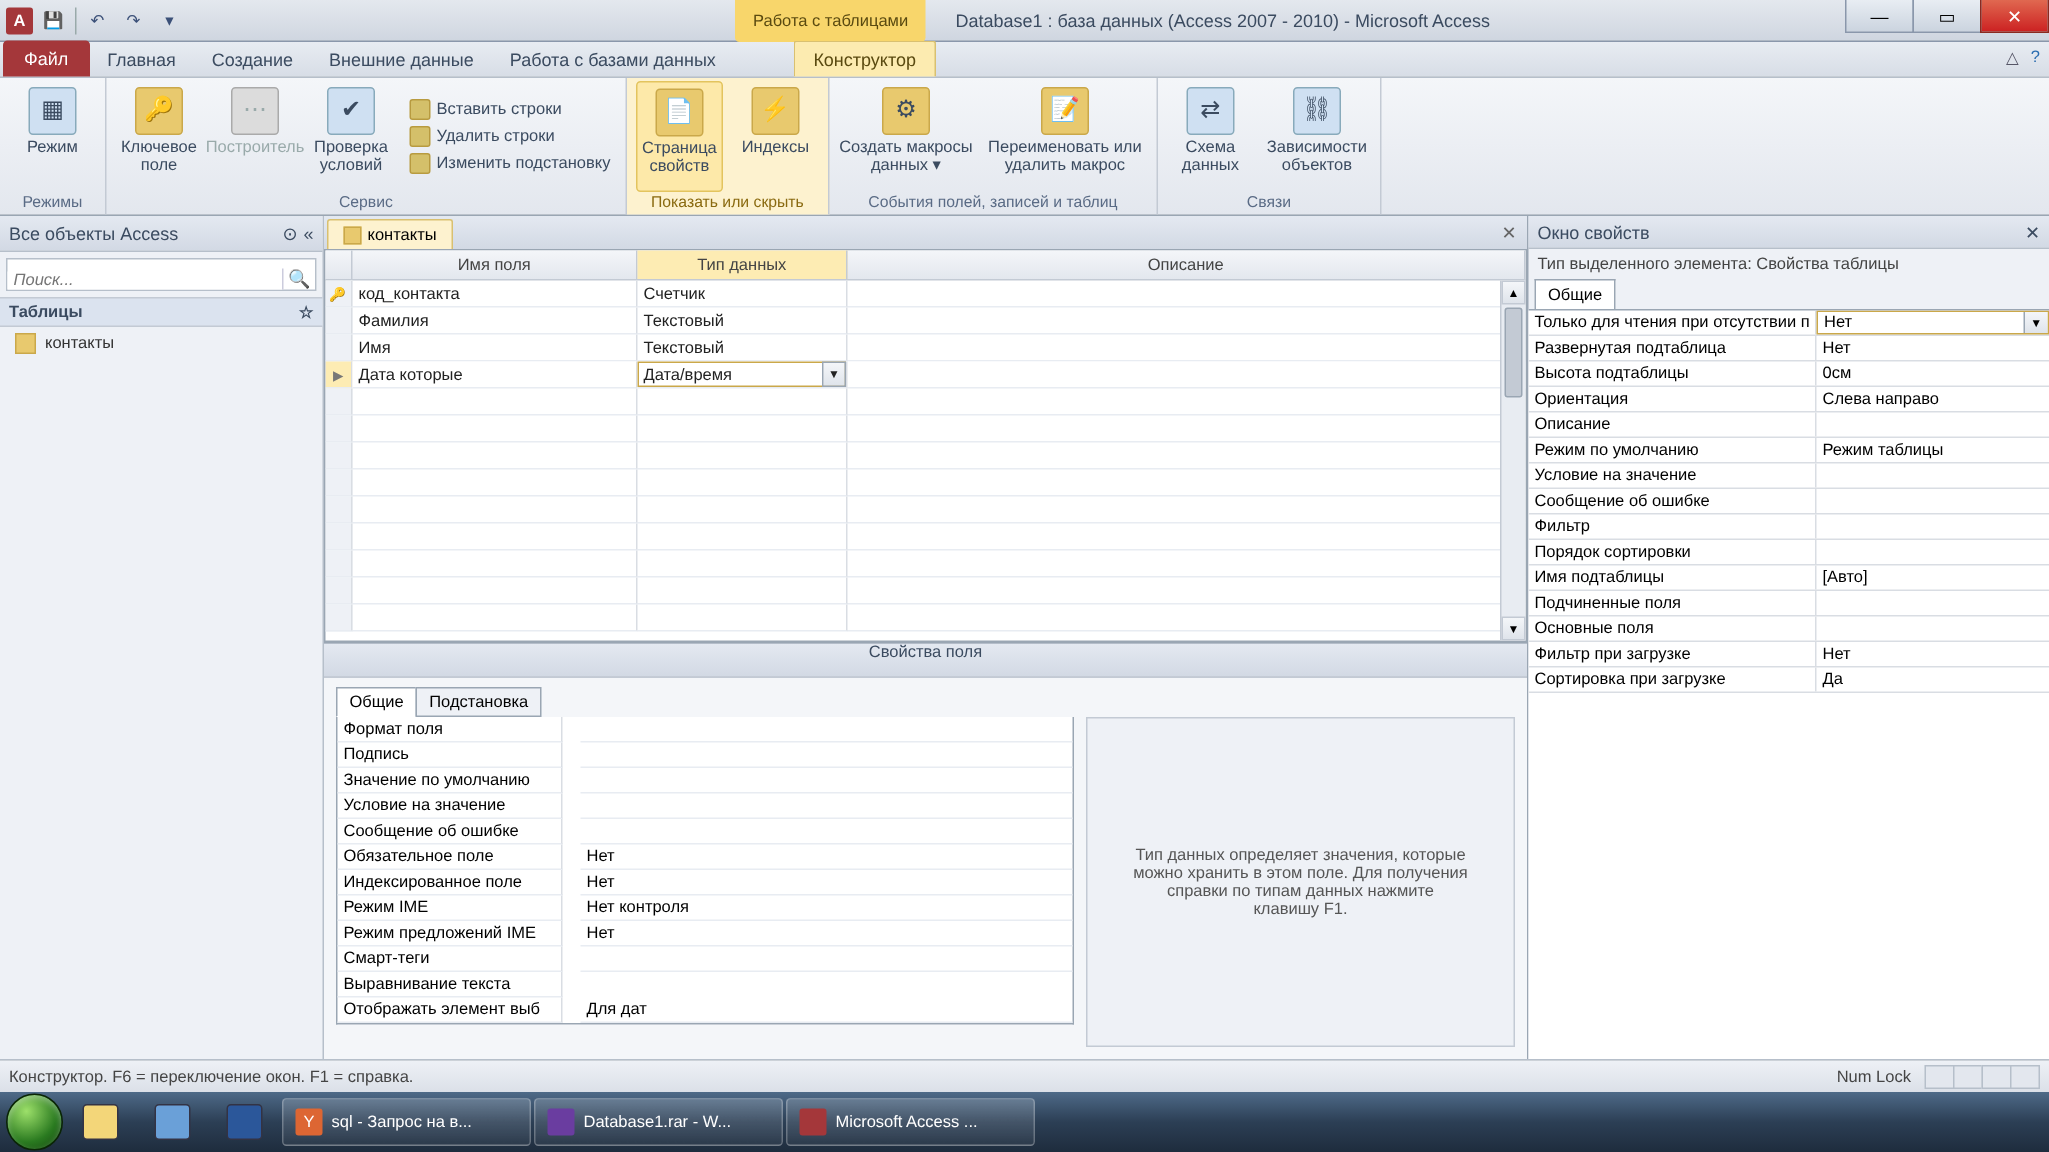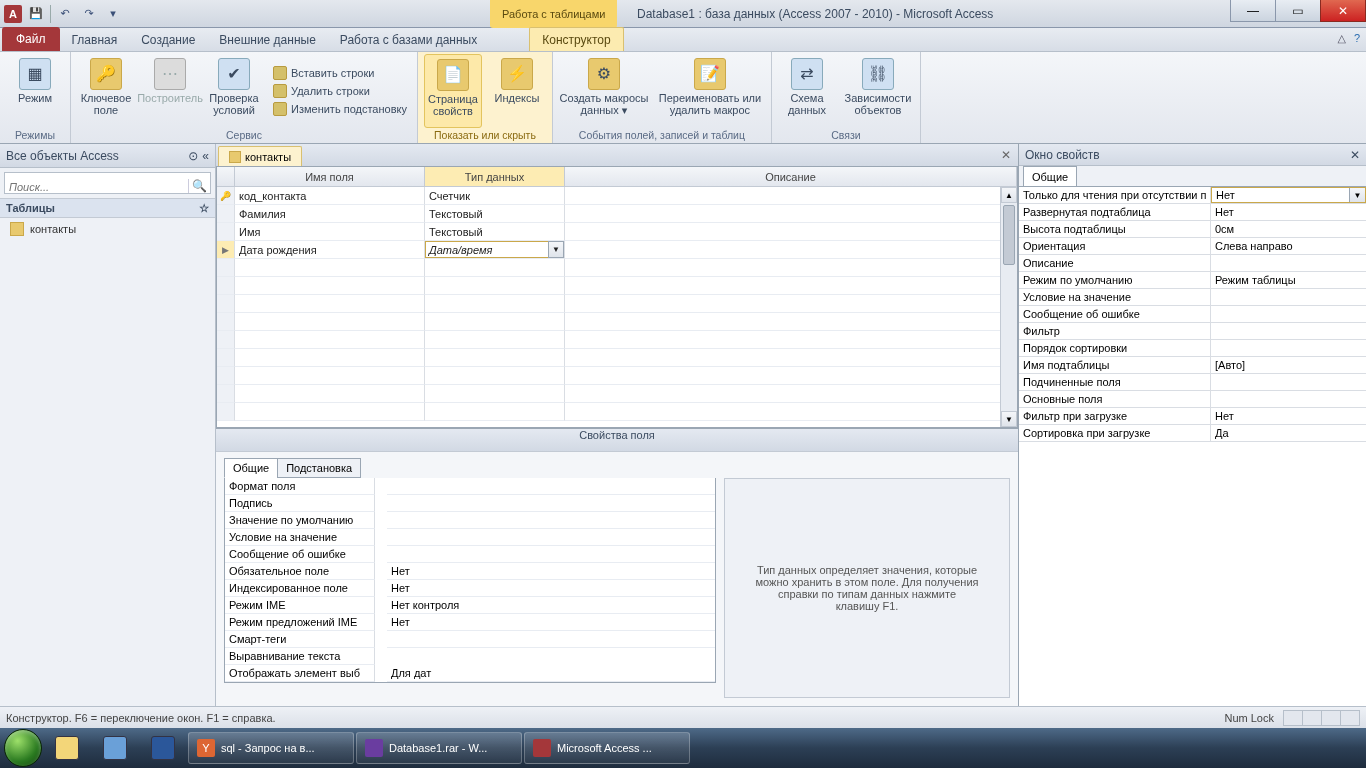--- a/index.html
+++ b/index.html
@@ -296,22 +296,22 @@
             <div class="gc desc"></div>
           </div>
           <div class="grow">
             <div class="gsel"></div>
             <div class="gc name">Имя</div>
             <div class="gc type">Текстовый</div>
             <div class="gc desc"></div>
           </div>
           <div class="grow active">
             <div class="gsel">▶</div>
-            <div class="gc name">Дата рождения</div>
-            <div class="gc type" style="padding: 0px; font-style: italic;">
+            <div class="gc name">Дата которые</div>
+            <div class="gc type" style="padding: 0px;">
               <div class="type-editor">Дата/время<div class="dd">▼</div></div>
             </div>
             <div class="gc desc"></div>
           </div>
           <div class="grow">
             <div class="gsel"></div>
             <div class="gc name"></div>
             <div class="gc type"></div>
             <div class="gc desc"></div>
           </div>
@@ -430,20 +430,21 @@
       </div>
       <div class="fp-help">Тип данных определяет значения, которые можно хранить в этом поле. Для получения справки по типам данных нажмите клавишу F1.</div>
     </div>
   </div>
 
   <div class="prop-pane">
     <div class="pp-header">
       <span>Окно свойств</span>
       <span>✕</span>
     </div>
+    <div class="pp-sub">Тип выделенного элемента:  Свойства таблицы</div>
     <div class="pp-tabs">
       <div class="pp-tab">Общие</div>
     </div>
     <div class="pp-grid" id="pp-grid">
         <div class="pp-row sel">
           <div class="pL">Только для чтения при отсутствии п</div>
           <div class="pR">Нет<div class="dd">▼</div></div>
         </div>
         <div class="pp-row">
           <div class="pL">Развернутая подтаблица</div>

